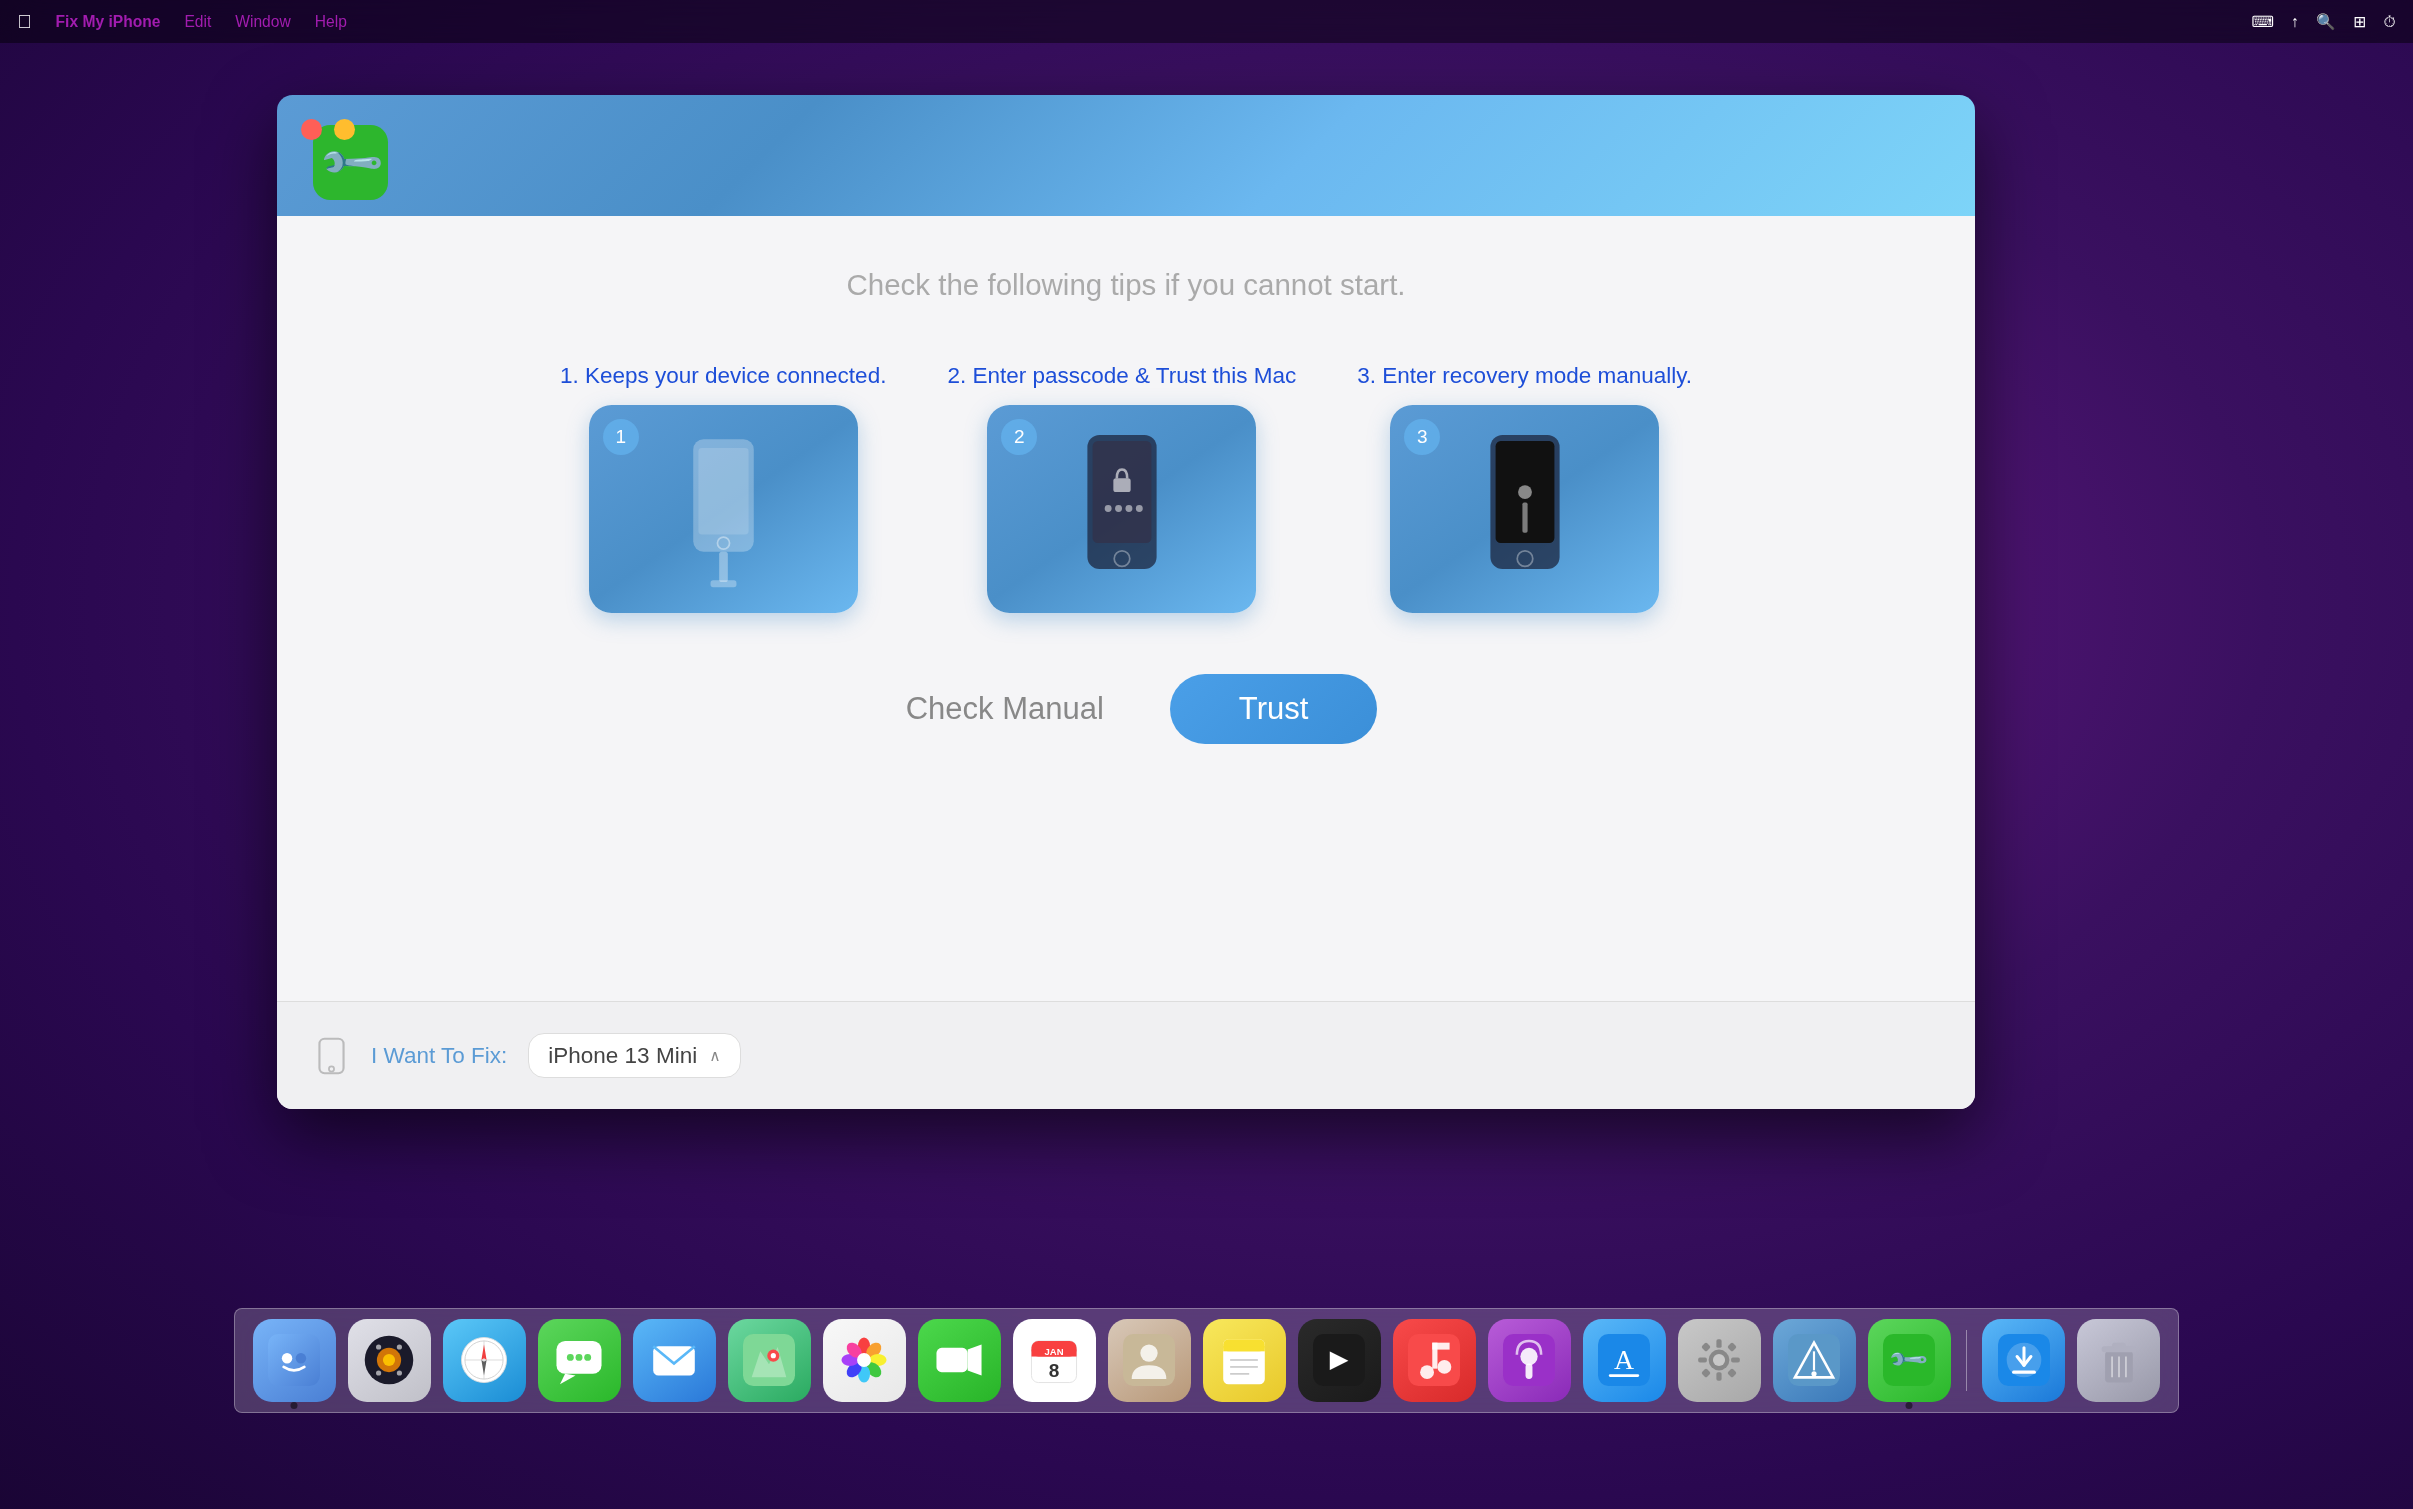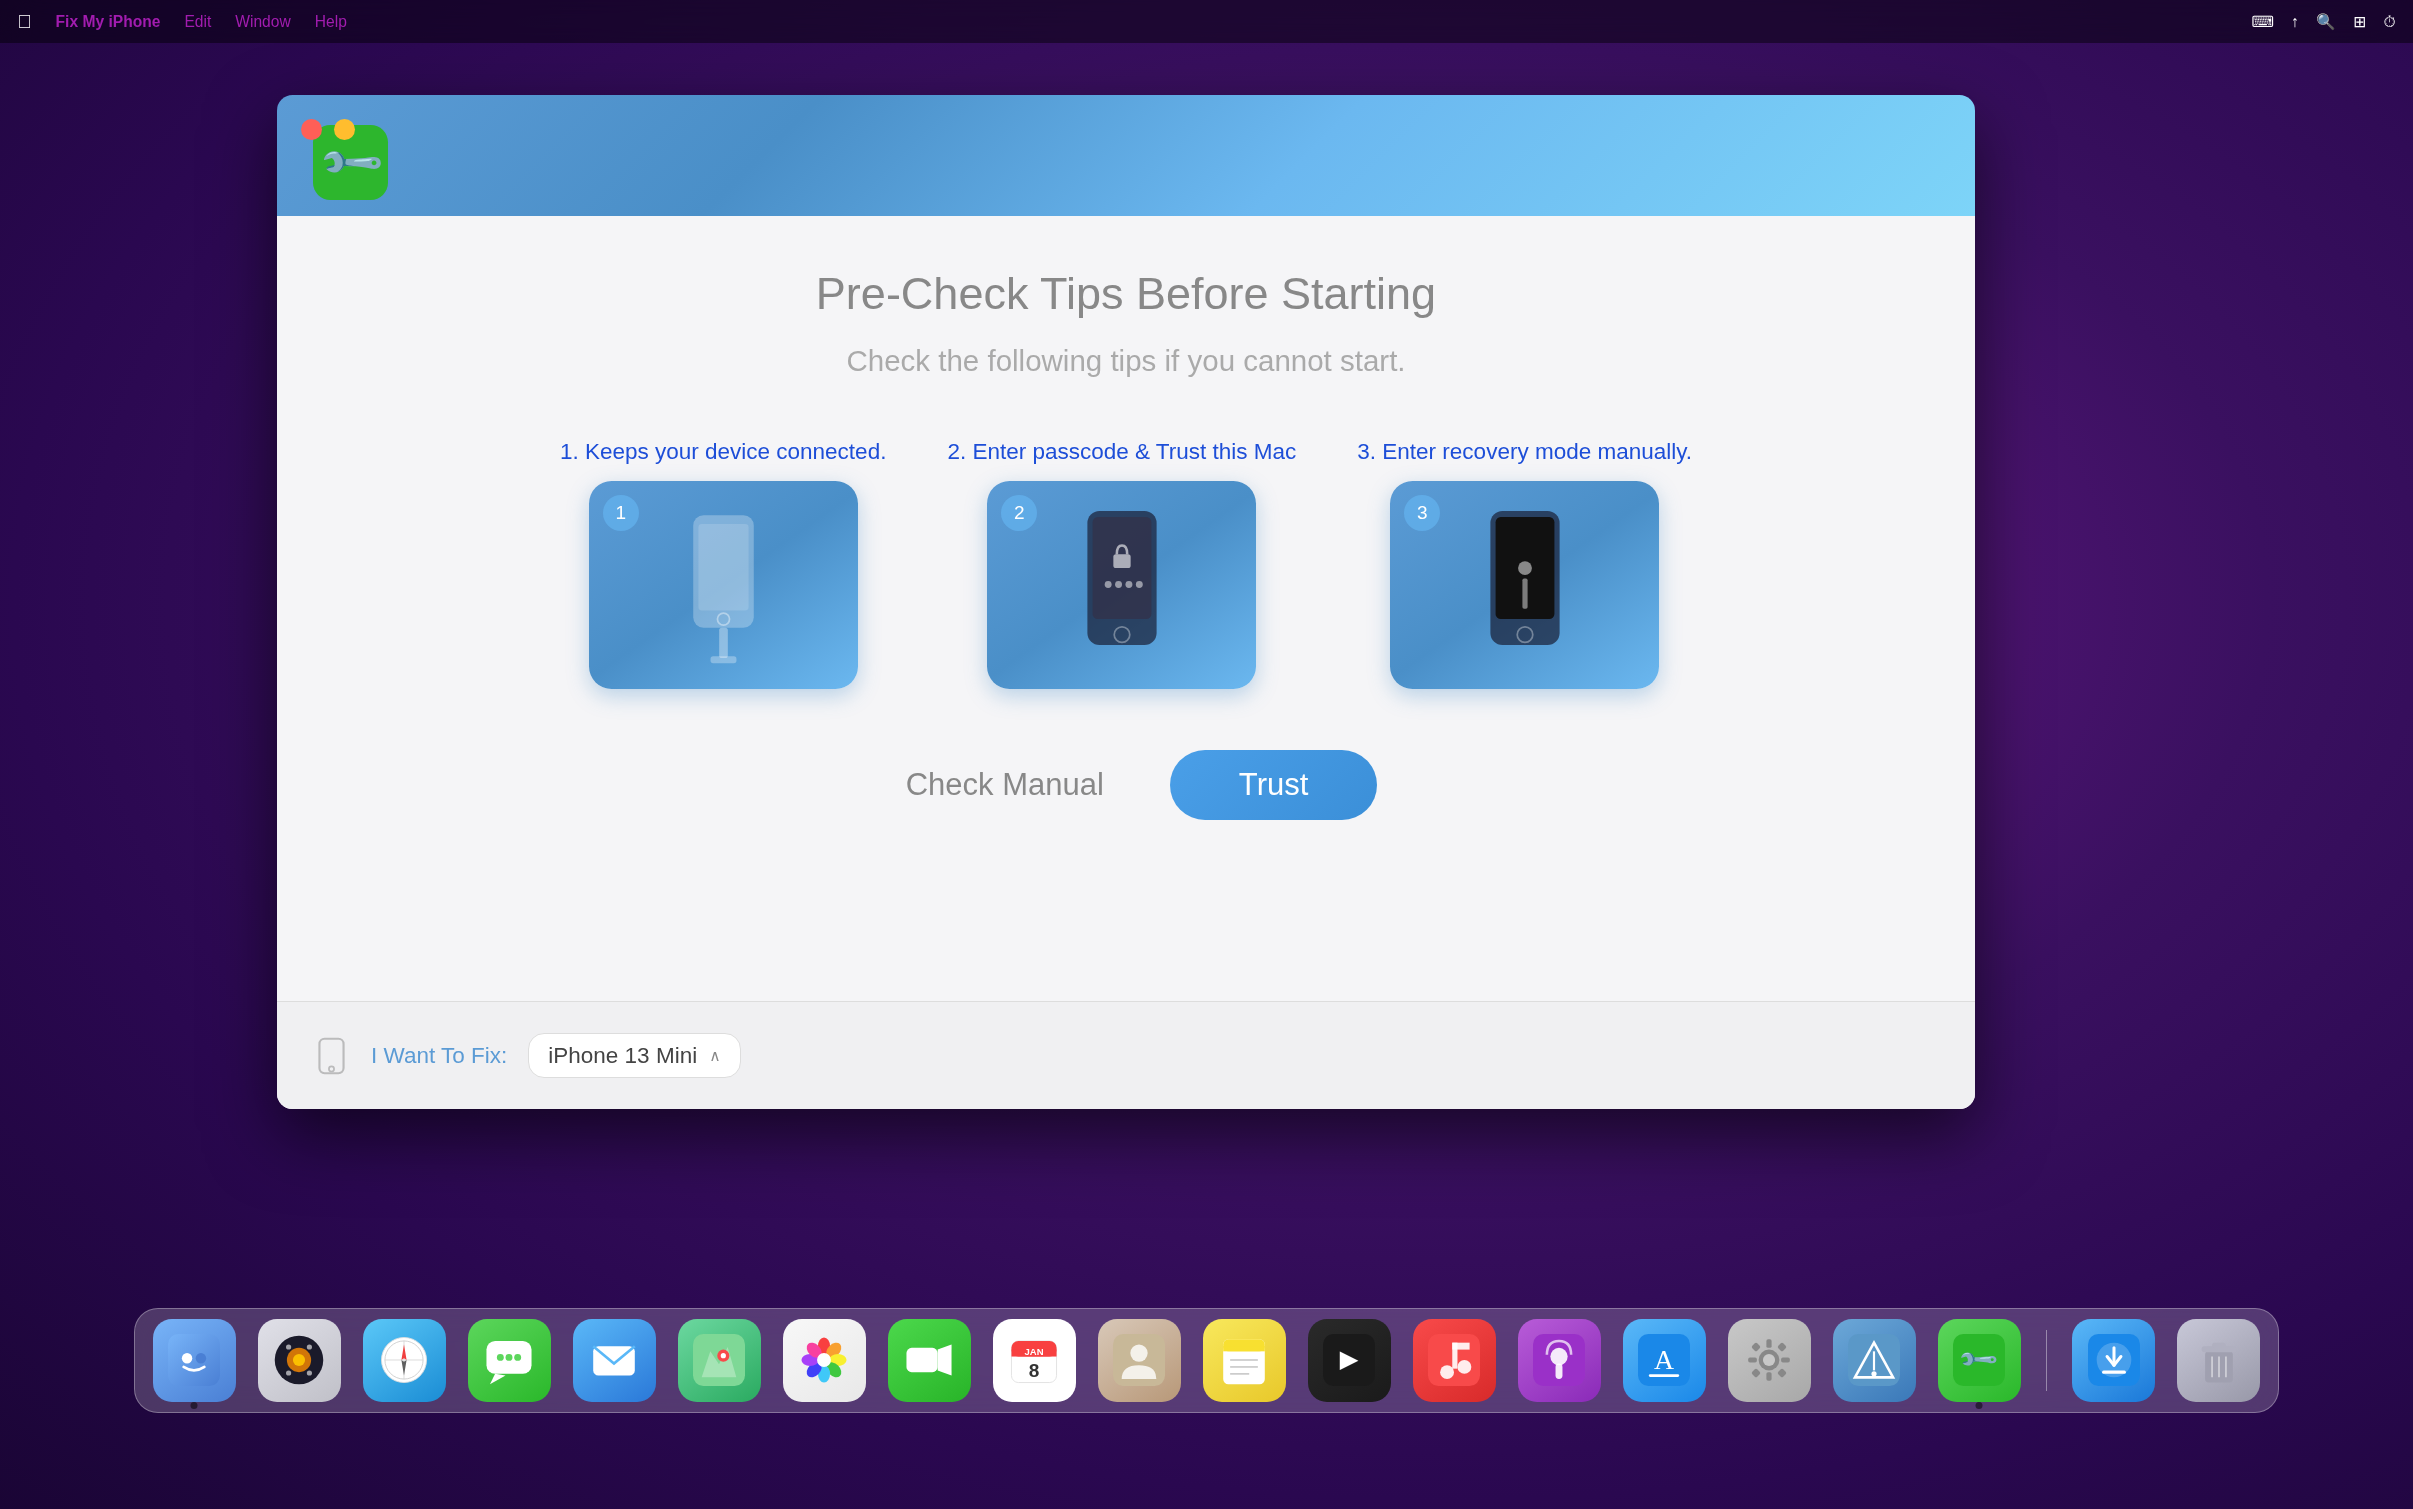--- a/index.html
+++ b/index.html
@@ -273,24 +273,24 @@
       height: 130px;
       display: flex;
       align-items: flex-end;
       justify-content: center;
       padding-bottom: 8.7px;
     }
 
     .dock {
       display: flex;
       align-items: flex-end;
-      gap: 22px;
+      gap: 12px;
       background: rgba(255,255,255,0.2);
       backdrop-filter: blur(17.3px);
-      border-radius: 24px;
+      border-radius: 8px;
       padding: 10.4px 17.3px;
       border: 0.9px solid rgba(255,255,255,0.3);
     }
 
     .dock-item {
       width: 83px;
       height: 83px;
       border-radius: 19px;
       display: flex;
       align-items: center;
@@ -353,21 +353,20 @@
         <button class="window-btn close"></button>
         <button class="window-btn minimize"></button>
       </div>
       <div class="app-logo">
         <span class="app-logo-icon">🔧</span>
       </div>
     </div>
 
     <div class="window-body">
 
-      <h1 class="main-title">Pre-Check Tips Before Starting</h1>
       <p class="subtitle">Check the following tips if you cannot start.</p>
 
       <div class="tips-row">
 
         <div class="tip-item">
           <span class="tip-label">1. Keeps your device connected.</span>
           <div class="tip-card">
             <div class="tip-number">1</div>
 
             <svg width="113" height="173" viewBox="0 0 130 200">

